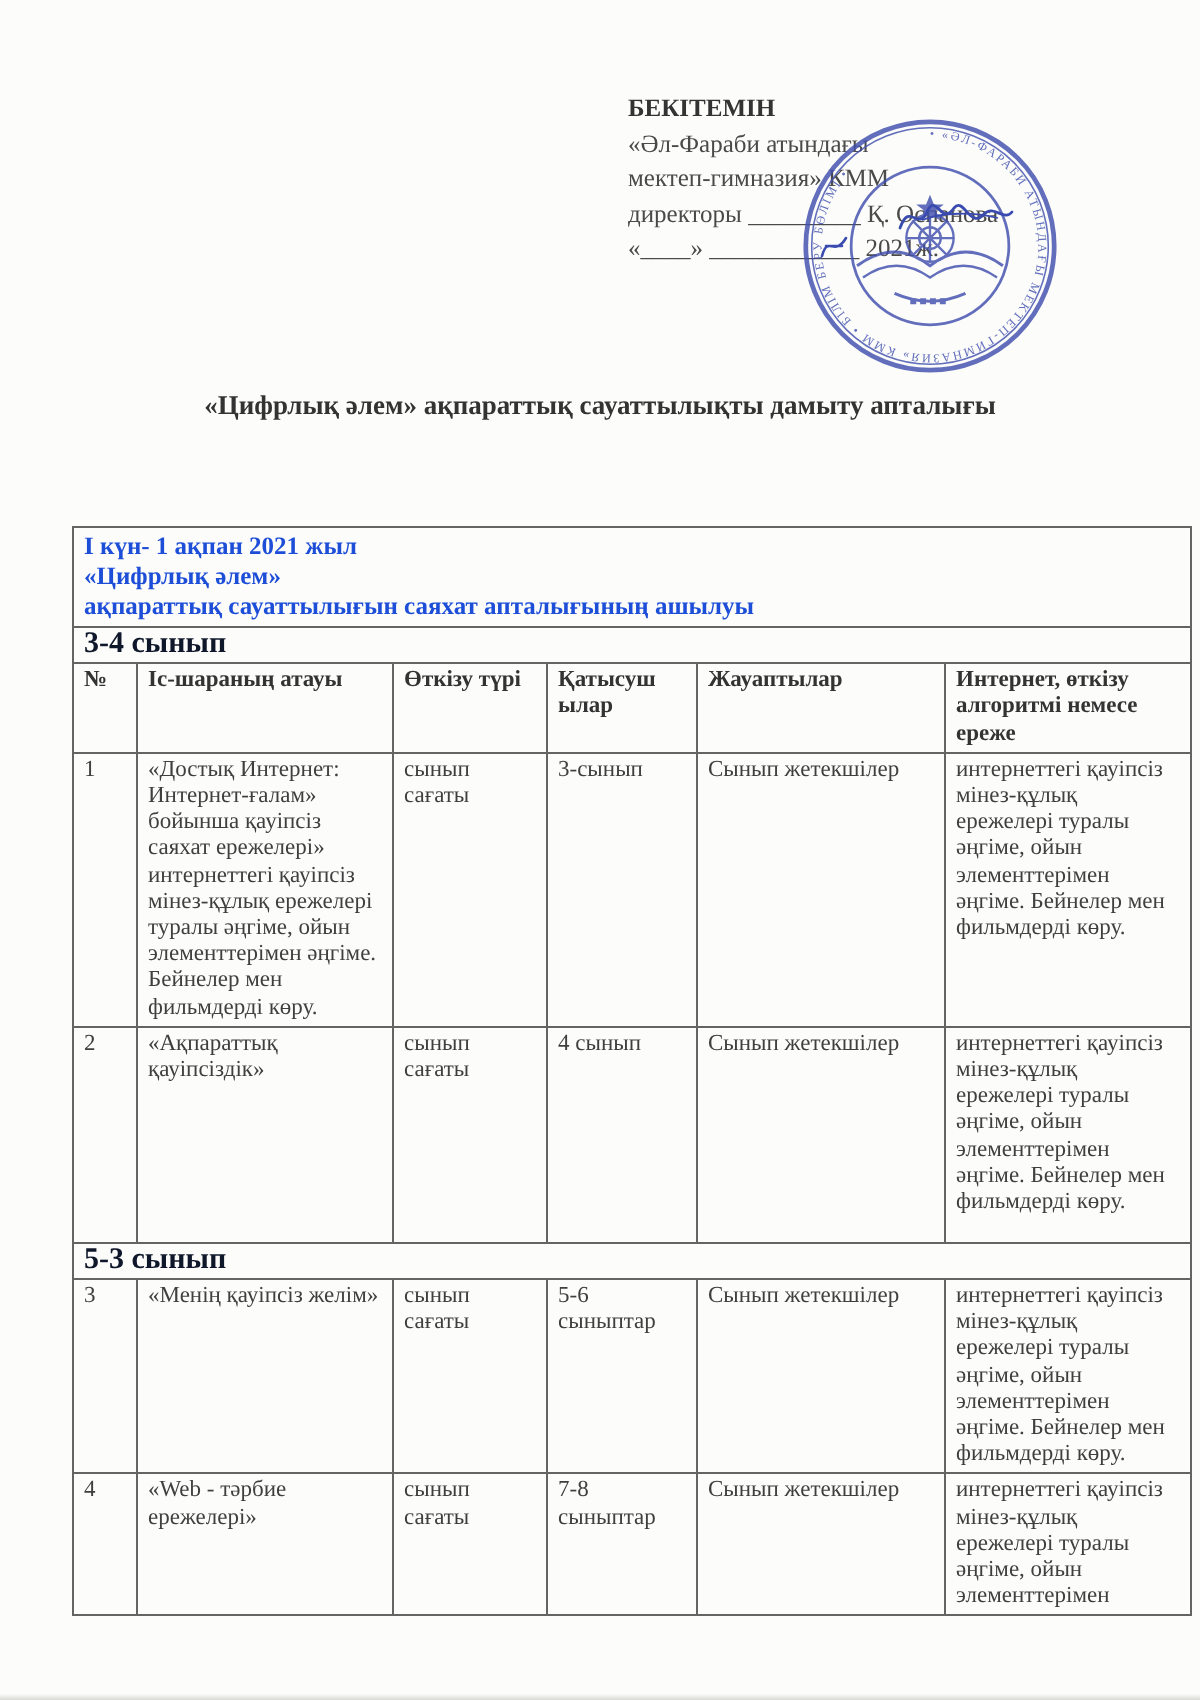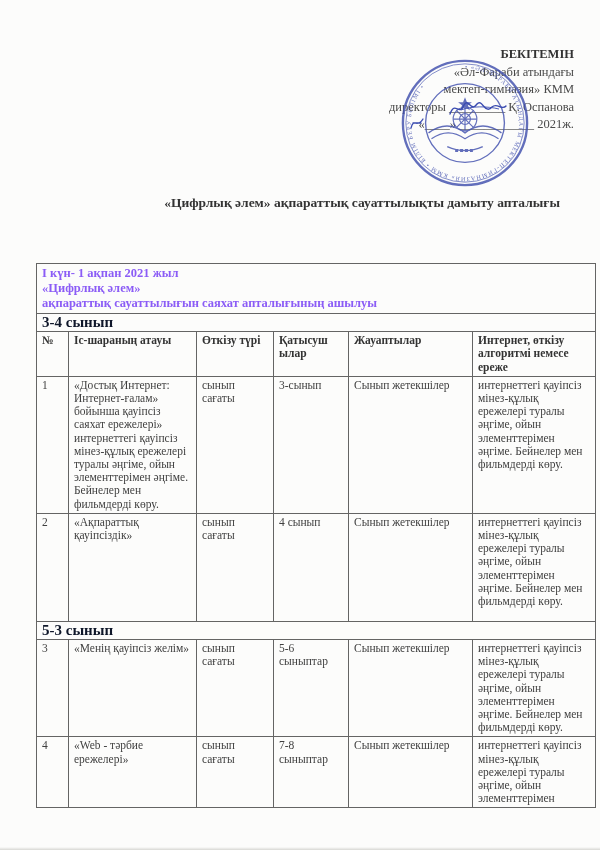--- a/index.html
+++ b/index.html
@@ -7,46 +7,45 @@
     position:relative;
     width:600px;height:850px;
     background:#fcfcfb;
     font-family:"Liberation Serif","DejaVu Serif",serif;
     color:#3c3c3c;
     overflow:hidden;
   }
   
   .approval{
     position:absolute; top:46px; right:26px; width:260px;
-    text-align:right;
     font-size:12.5px; line-height:17.5px; color:#4a4a4a;
   }
   .approval .ln{white-space:nowrap;}
   
   .stamp{position:absolute; left:396px; top:54px; width:138px; height:138px; opacity:.82;}
   .signature{position:absolute; left:447px; top:97px; width:62px; height:24px;}
   .datemark{position:absolute; left:407px; top:114px; width:20px; height:18px;}
   
   .doc-title{
     position:absolute; top:192px; left:40px; width:520px;
-    text-align:right; font-weight:bold; font-size:13.5px; line-height:21px; color:#333;
+    text-align:center; font-weight:bold; font-size:13.5px; line-height:21px; color:#333;
   }
   
   table.sched{
     position:absolute; left:36px; top:263px;
     width:559px; border-collapse:collapse; table-layout:fixed;
     font-size:11.5px; line-height:13.2px; color:#3f3f3f;
   }
   table.sched td{
     border:1px solid #646464;
     padding:2px 5px; vertical-align:top; text-align:left;
     overflow:hidden;
   }
   .b{font-weight:bold; color:#333;}
-  .day-head{font-size:12.5px; line-height:15px; text-align:center; font-weight:bold; color:#8b5cf6;}
+  .day-head{font-size:12.5px; line-height:15px; text-align:center; font-weight:bold; color:#1d4ed8;}
   td.sec{text-align:center; font-weight:bold; padding:0 5px; font-size:15px; color:#0f172a;}
   .hdr{text-align:center; font-weight:bold; vertical-align:top; color:#333;}
   .participants{text-align:center;}
   .faint-bottom{position:absolute;left:0;bottom:0;width:600px;height:3px;
     background:linear-gradient(#fcfcfb,#d8d8d4);}
 </style>
 </head>
 <body>
 
 <div class="page">

